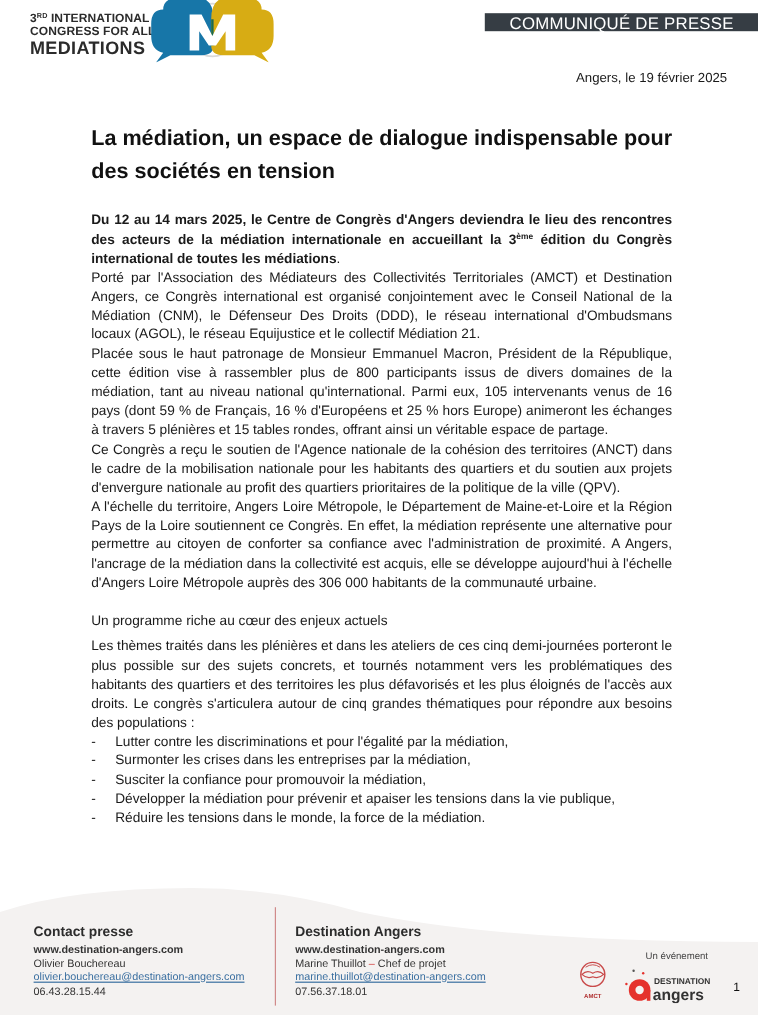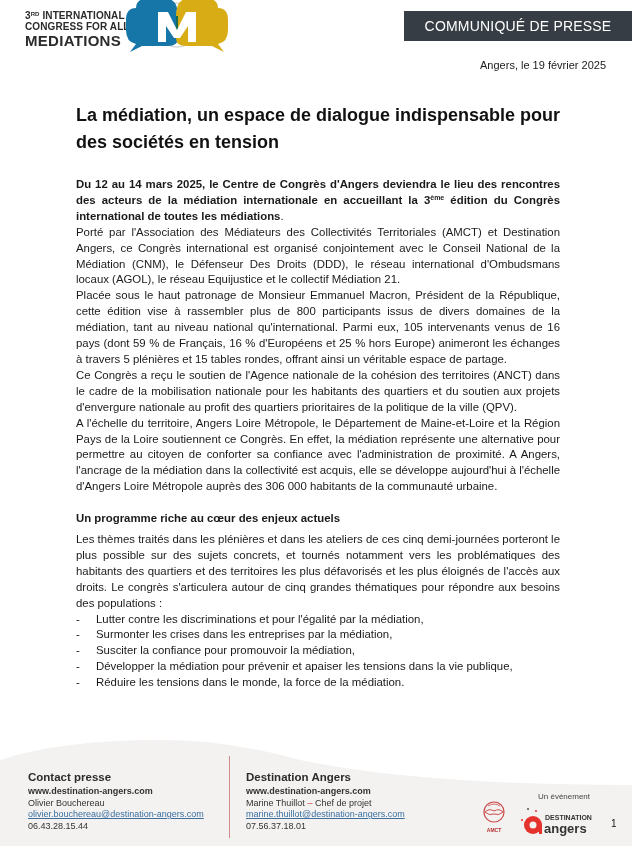--- a/index.html
+++ b/index.html
@@ -13,39 +13,39 @@
   .logo-text-left .l1, .logo-text-left .l2 { font-size: 10px; letter-spacing: 0.1px; display: block; margin-bottom: 1px; }
   .logo-text-left .l1 sup { font-size: 6px; vertical-align: 3px; }
   .logo-text-left .l3 { font-size: 15px; display: block; letter-spacing: 0.3px; }
   .logo-mark { position: absolute; left: 100px; top: 0; width: 110px; height: 52px; }
   .logo-text-right { position: absolute; left: 208px; top: 9px; font-weight: bold; line-height: 1.1; }
   .logo-text-right .r1 { color: #1fa37a; font-size: 10px; display: block; }
   .logo-text-right .r2 { color: #1776a8; font-size: 10.5px; display: block; }
   .logo-text-right .r3 { color: #1776a8; font-size: 10.5px; display: block; }
 
   .press-banner {
-    position: absolute; left: 404px; top: 11px; width: 228px; height: 30px;
+    position: absolute; left: 404px; top: 11px; width: 228px; height: 15px;
     background: #363d44; color: #ffffff; font-size: 14px;
     display: flex; align-items: center; justify-content: center; letter-spacing: 0.2px;
   }
   .dateline { position: absolute; right: 26px; top: 48px; font-size: 11px; color: #1a1a1a; margin-top: 11px; }
 
   .title {
     position: absolute; left: 76px; top: 102px; width: 500px;
     font-size: 18px; font-weight: bold; line-height: 27px; color: #111;
   }
 
   .body-text {
     position: absolute; left: 76px; top: 177px; width: 484px;
     font-size: 11.4px; line-height: 15.9px; color: #1a1a1a; text-align: justify;
   }
   .body-text p { margin: 0; }
   .body-text .lead { font-weight: bold; }
   .body-text sup { font-size: 7px; vertical-align: 4px; line-height: 0; }
-  .section-heading { font-weight: bold; margin-top: 16px !important; margin-bottom: 5px !important; }
+  .section-heading { font-weight: normal; margin-top: 16px !important; margin-bottom: 5px !important; }
   .bullet-list { list-style: none; padding: 0; margin: 0; }
   .bullet-list li { position: relative; padding-left: 20px; }
   .bullet-list li .dash { position: absolute; left: 0; top: 0; }
 
   .footer-wave { position: absolute; left: 0; top: 740px; width: 632px; height: 106px; }
   .footer-col { position: absolute; top: 770px; line-height: 11.5px; font-size: 9px; color: #333; }
   .footer-col.left { left: 28px; }
   .footer-col.right { left: 246px; }
   .footer-col .fh { font-size: 11.5px; font-weight: bold; color: #2c2c2c; margin-bottom: 2px; display: block; line-height: 14px; }
   .footer-col .fw { font-weight: bold; display: block; }

